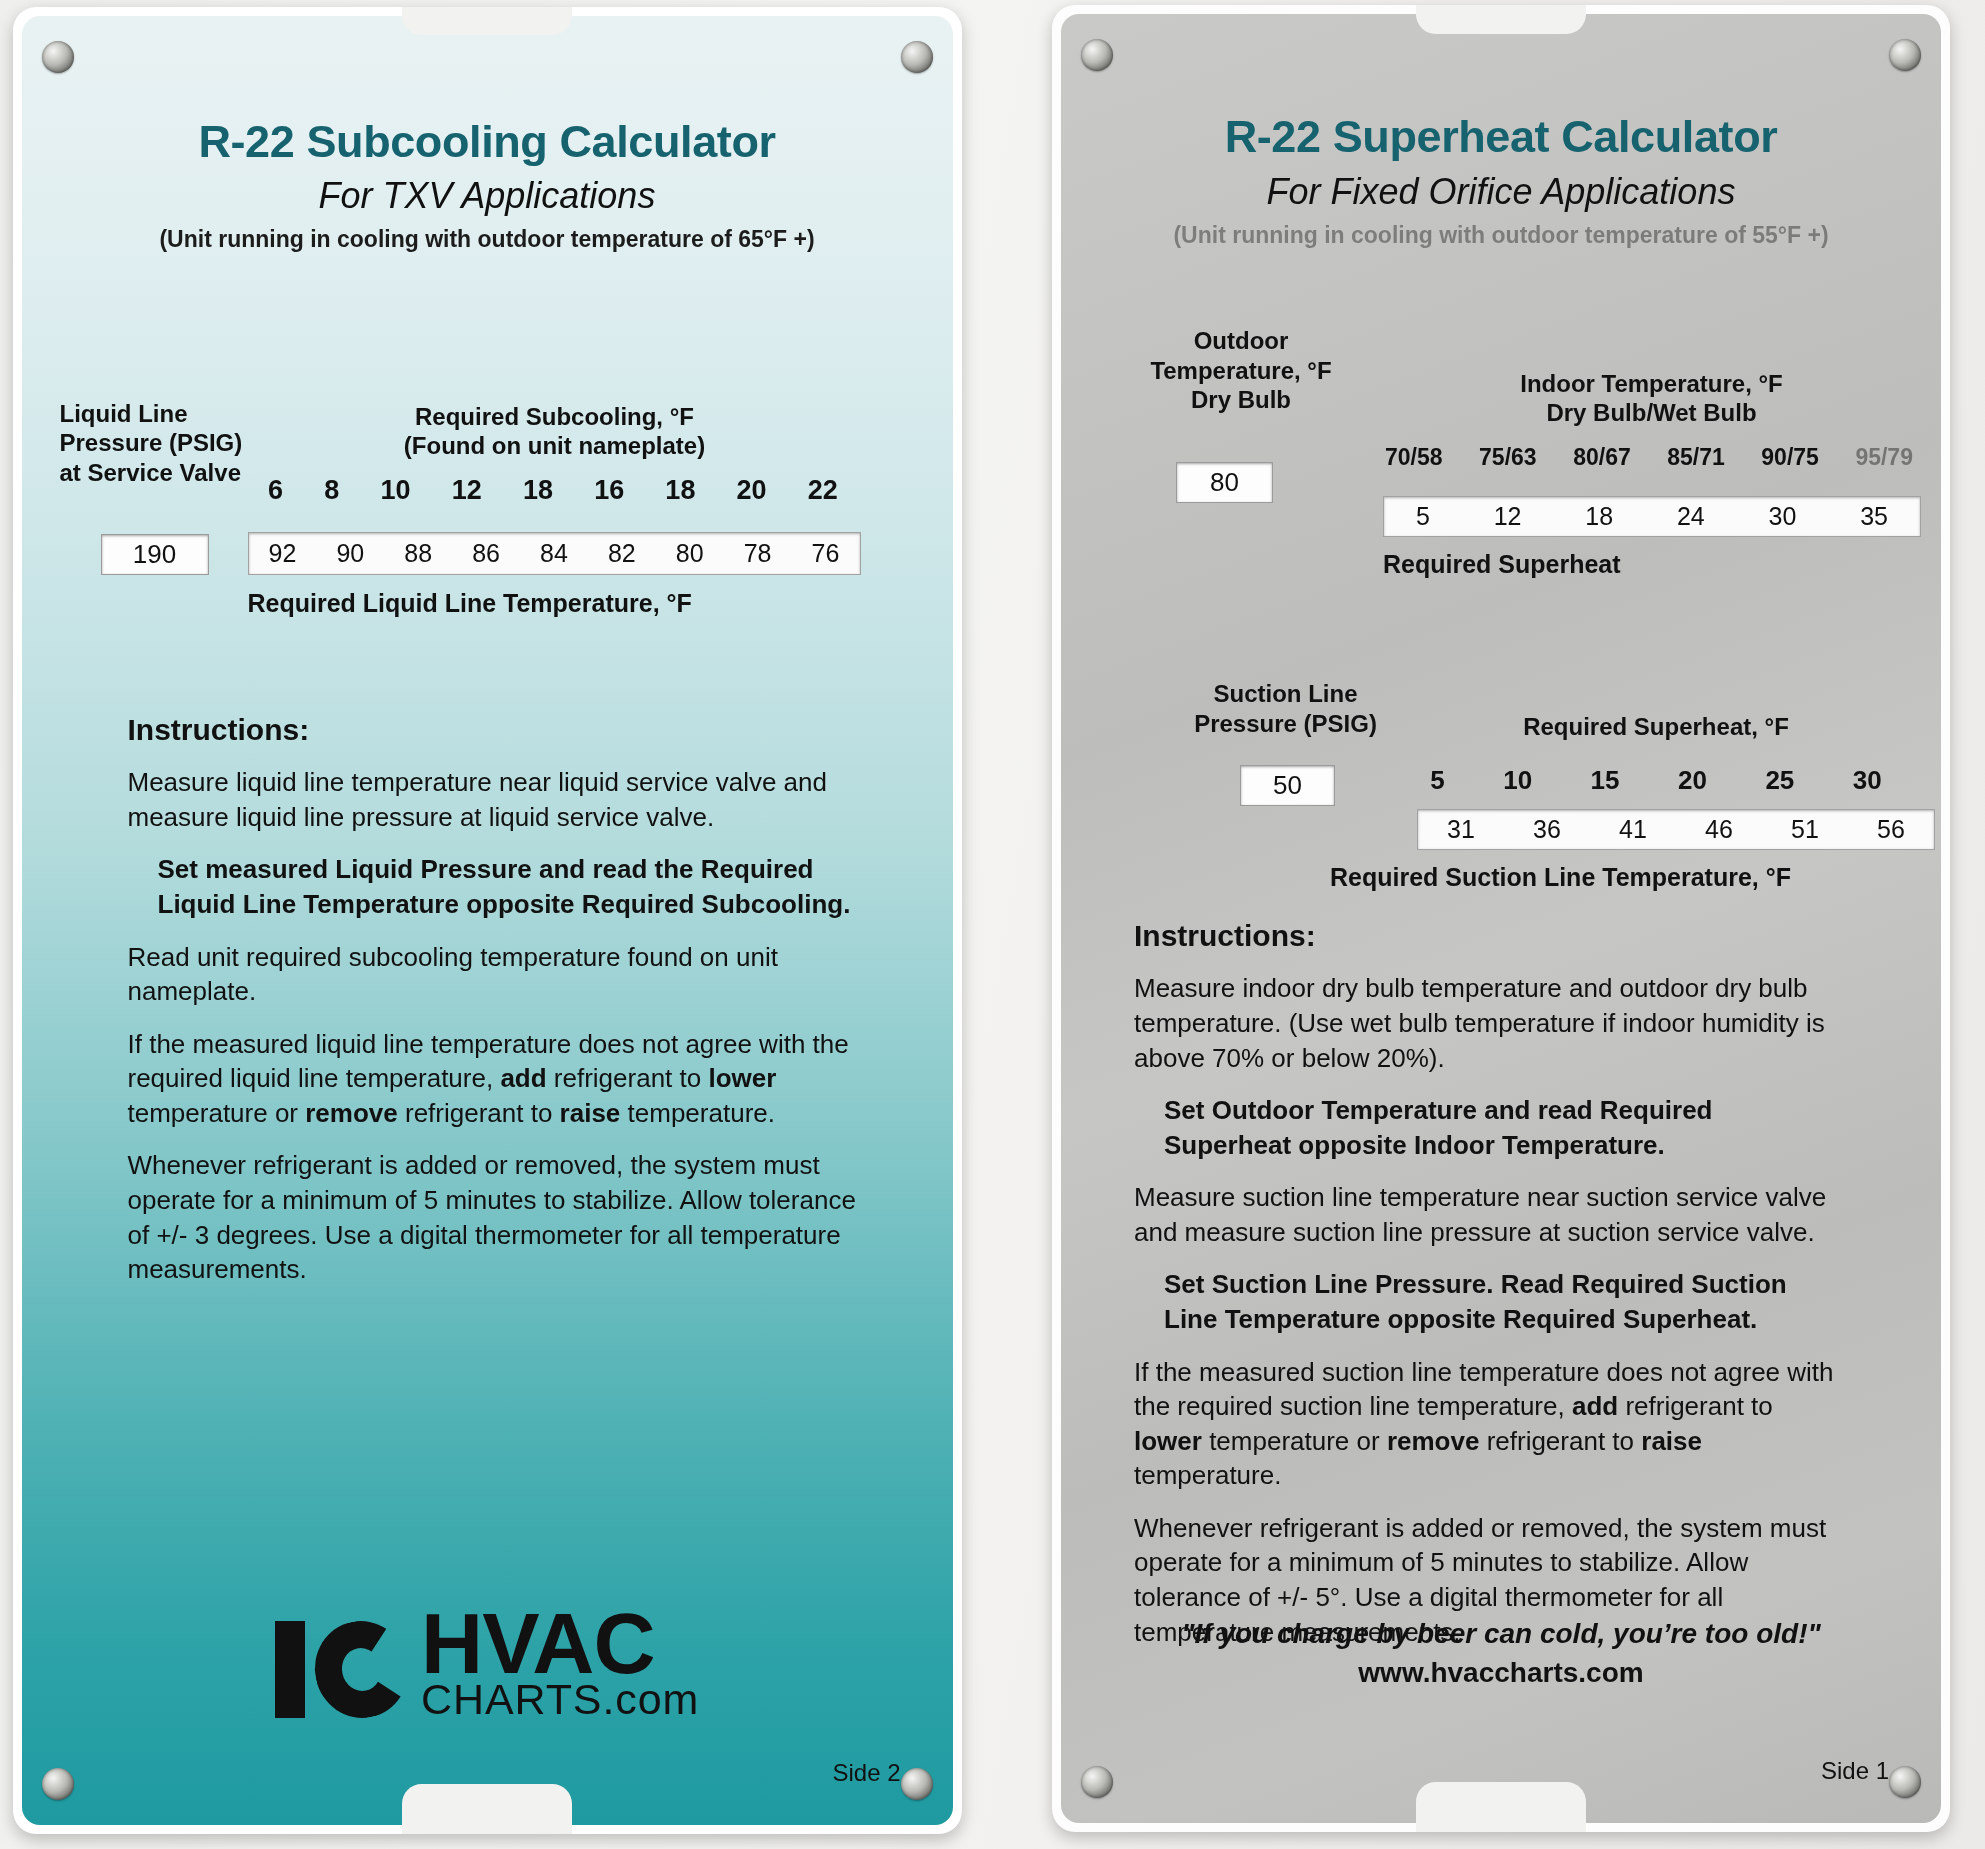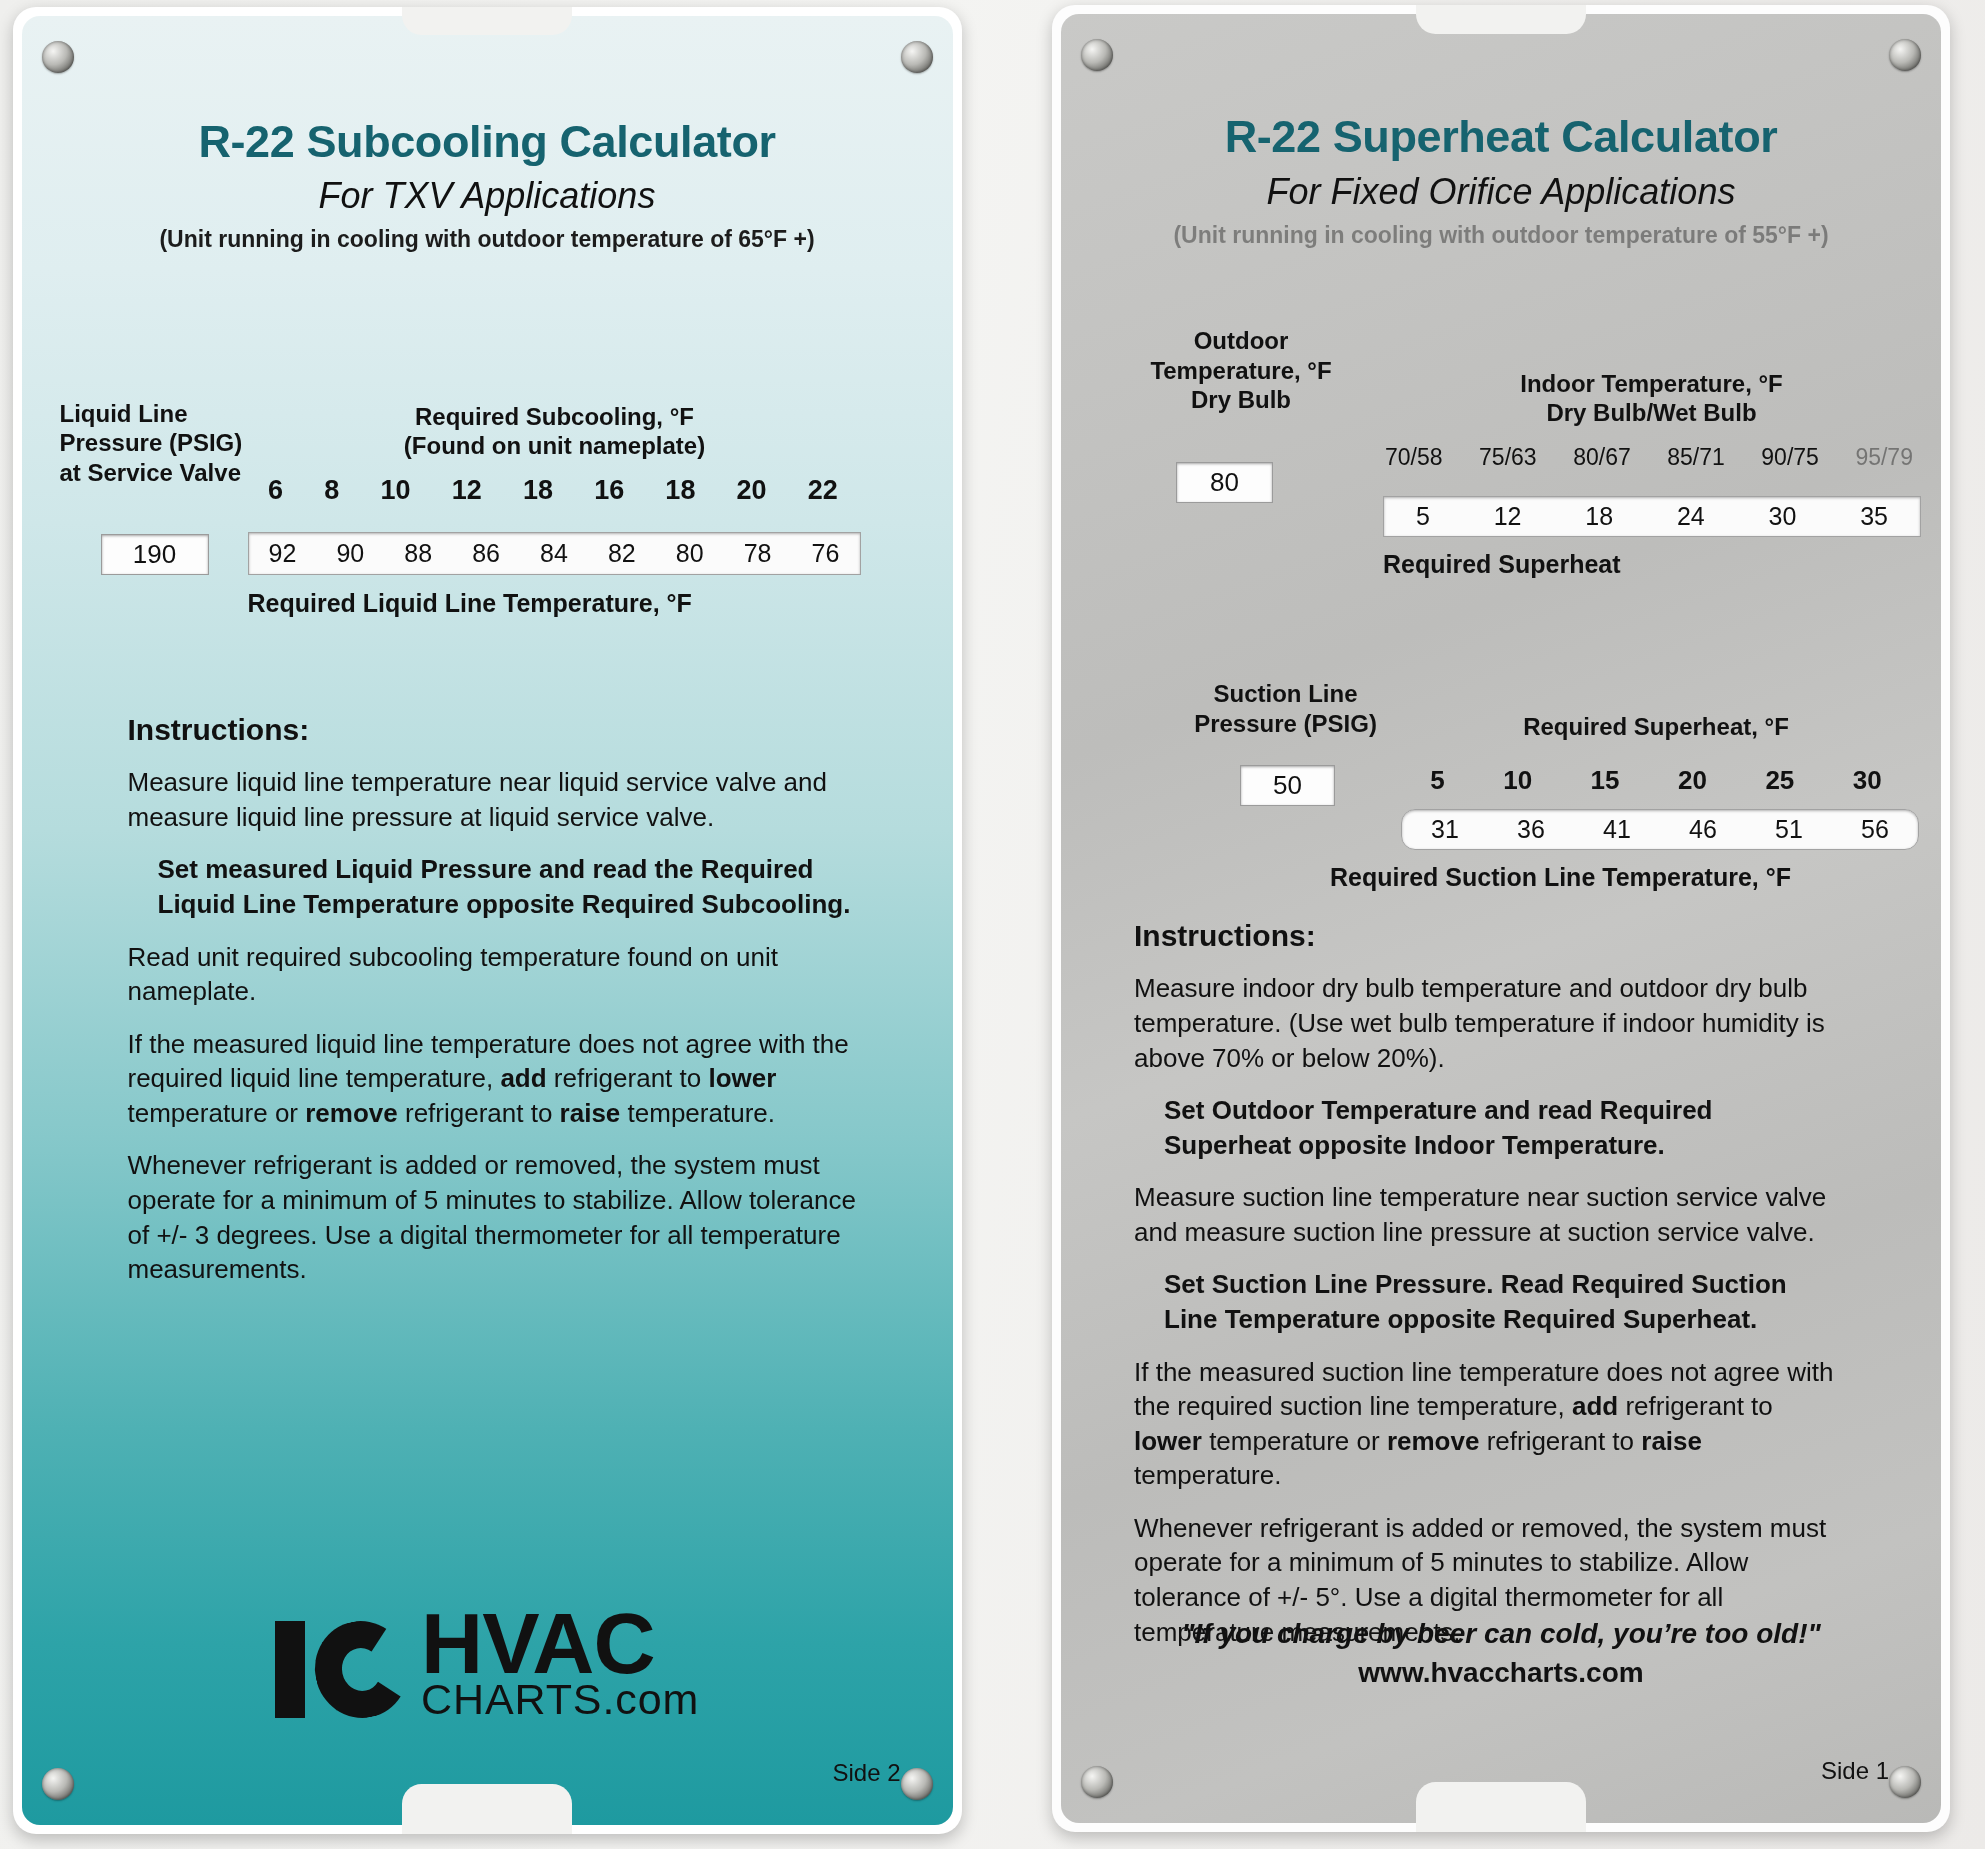--- a/index.html
+++ b/index.html
@@ -169,21 +169,21 @@
     align-items: flex-end;
     justify-content: space-around;
     font-weight: bold;
     font-size: 27px;
     color: #111;
   }
   .hdr-row-sm {
     display: flex;
     align-items: center;
     justify-content: space-between;
-    font-weight: normal;
+    font-weight: bold;
     font-size: 23px;
     color: #111;
   }
   .caption {
     font-weight: bold;
     font-size: 25px;
     color: #111;
     text-align: left;
   }
 
@@ -409,21 +409,21 @@
 
       <div class="hdr-row" style="position:absolute; left:340px; top:751px; width:510px; font-size:26px;">
         <span>5</span>
         <span>10</span>
         <span>15</span>
         <span>20</span>
         <span>25</span>
         <span>30</span>
       </div>
 
-      <div class="strip" style="position:absolute; left:340px; top:795px; width:516px; height:39px;border-radius:14px;">
+      <div class="strip" style="position:absolute; left:356px; top:795px; width:516px; height:39px;">
         <span>31</span>
         <span>36</span>
         <span>41</span>
         <span>46</span>
         <span>51</span>
         <span>56</span>
       </div>
 
       <div class="caption" style="position:absolute; left:269px; top:849px; width:600px;">Required Suction Line Temperature, °F</div>
 

